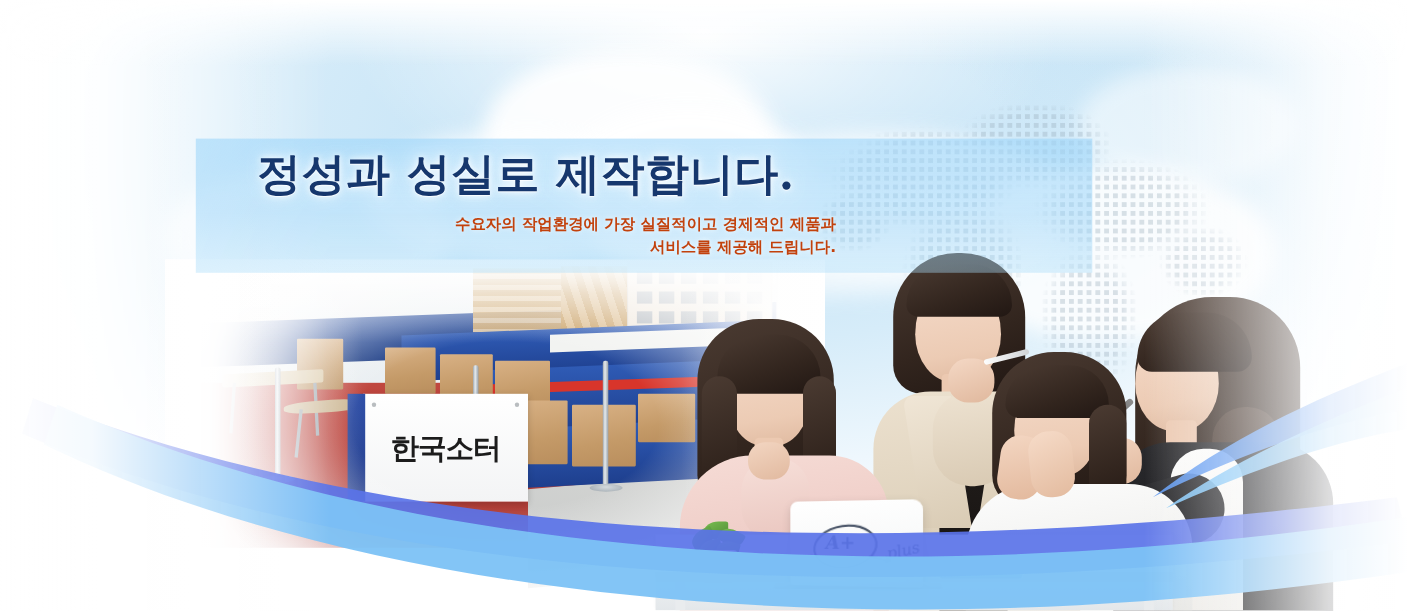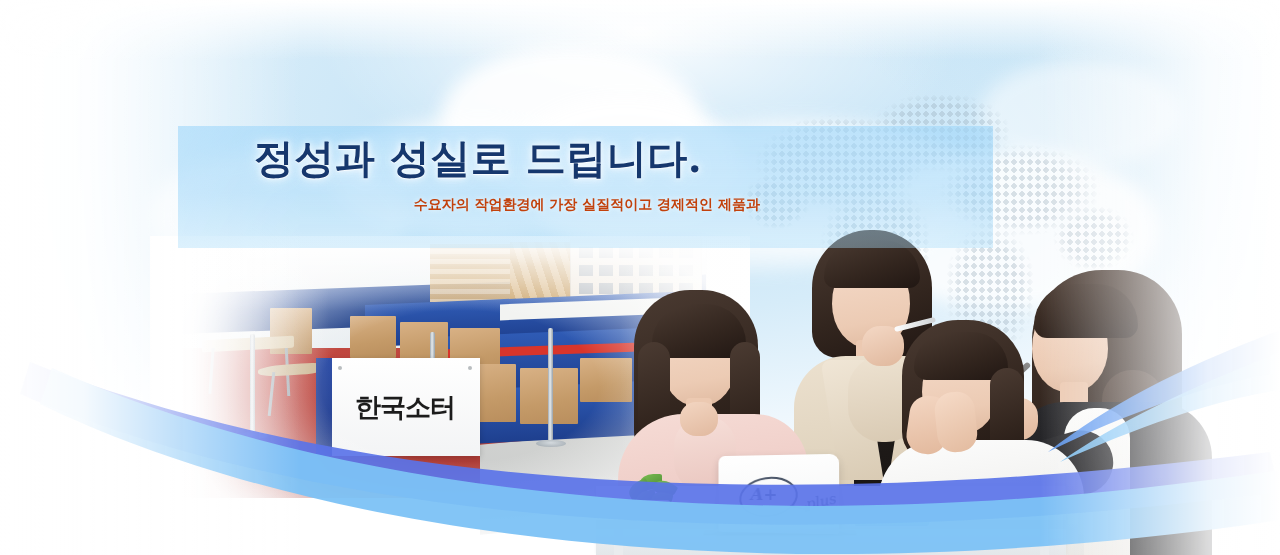--- a/index.html
+++ b/index.html
@@ -462,19 +462,20 @@
     <path d="M 1280,330 C 1180,368 1110,404 1048,452 C 1128,412 1210,384 1280,372 Z" fill="#5A96F0" opacity="0.9"></path>
     <path d="M 1280,352 C 1190,388 1120,420 1060,462 C 1140,426 1215,400 1280,390 Z" fill="#7CC2F5" opacity="0.9"></path>
   </svg>
 
   <div class="sky-left-fade"></div>
   <div class="sky-right-fade"></div>
   <div class="sky-top-fade"></div>
 
   <div class="panel"></div>
 
-  <div class="headline">정성과 성실로 드립니다.</div>
+  <div class="headline">정성과 성실로 제작합니다.</div>
 
   <div class="subline">
     <div>수요자의 작업환경에 가장 실질적이고 경제적인 제품과</div>
+    <div>서비스를 제공해 드립니다.</div>
   </div>
 
 </div>
 
 </body></html>

